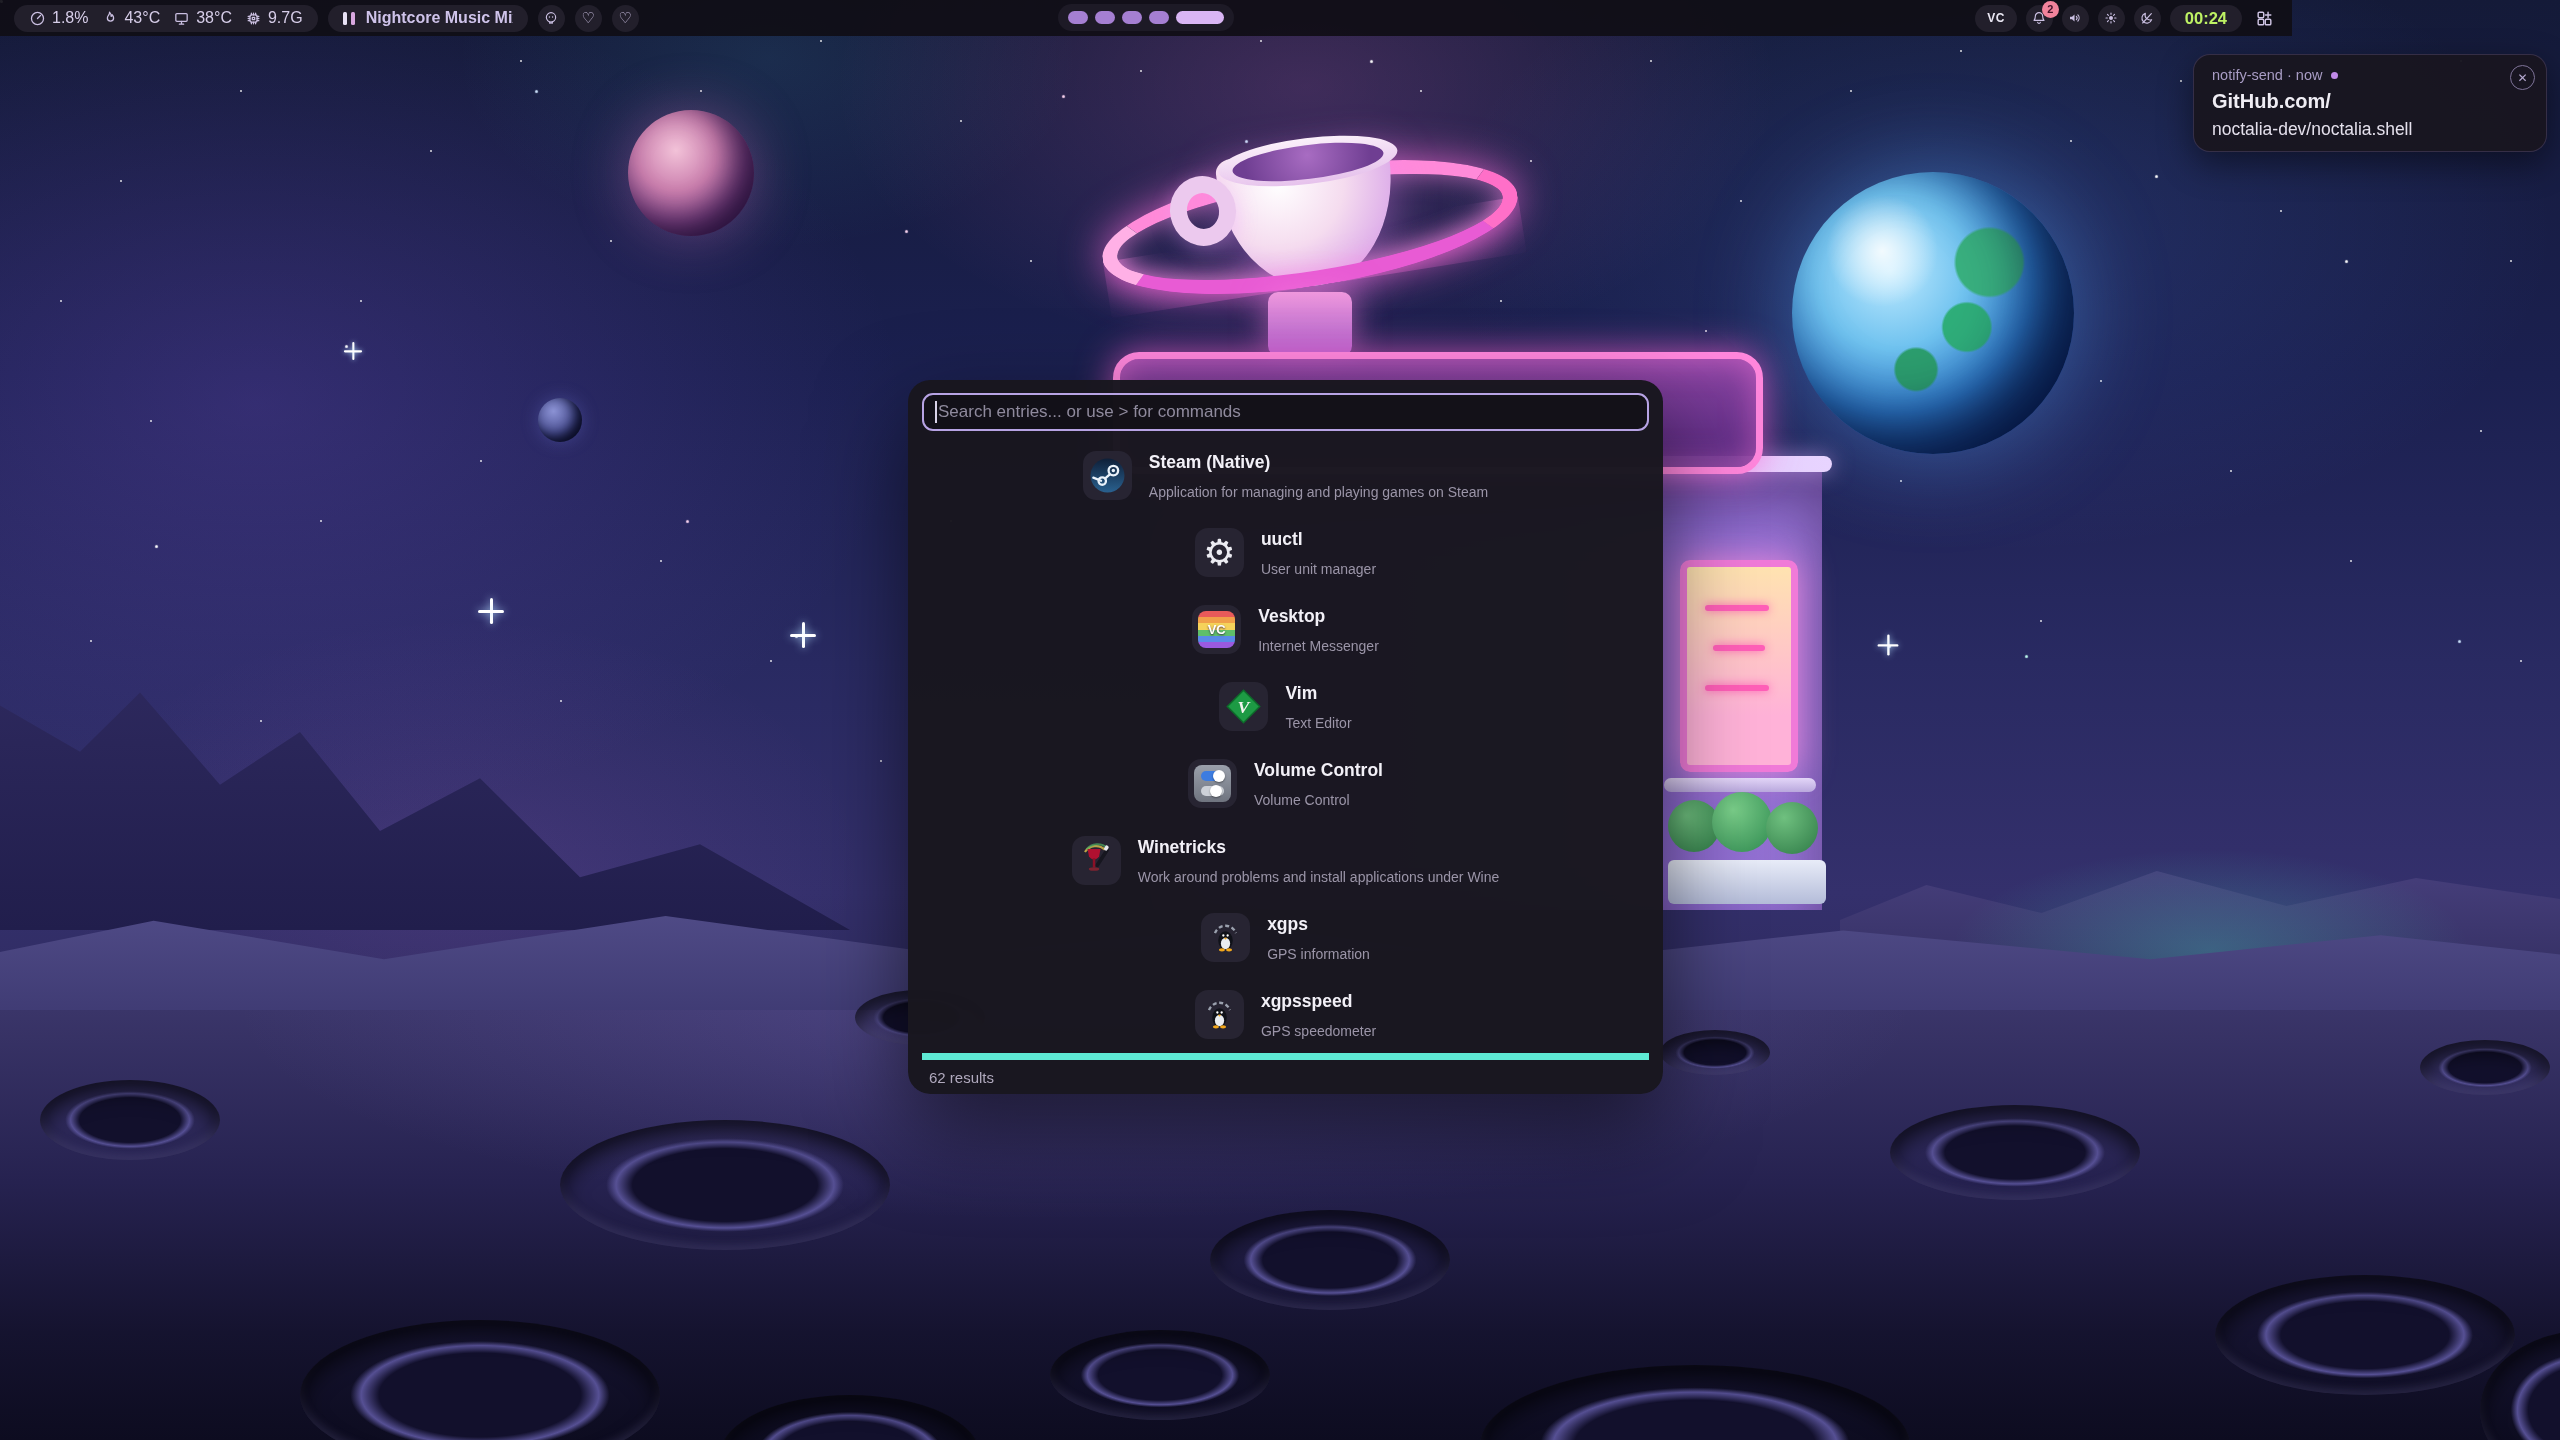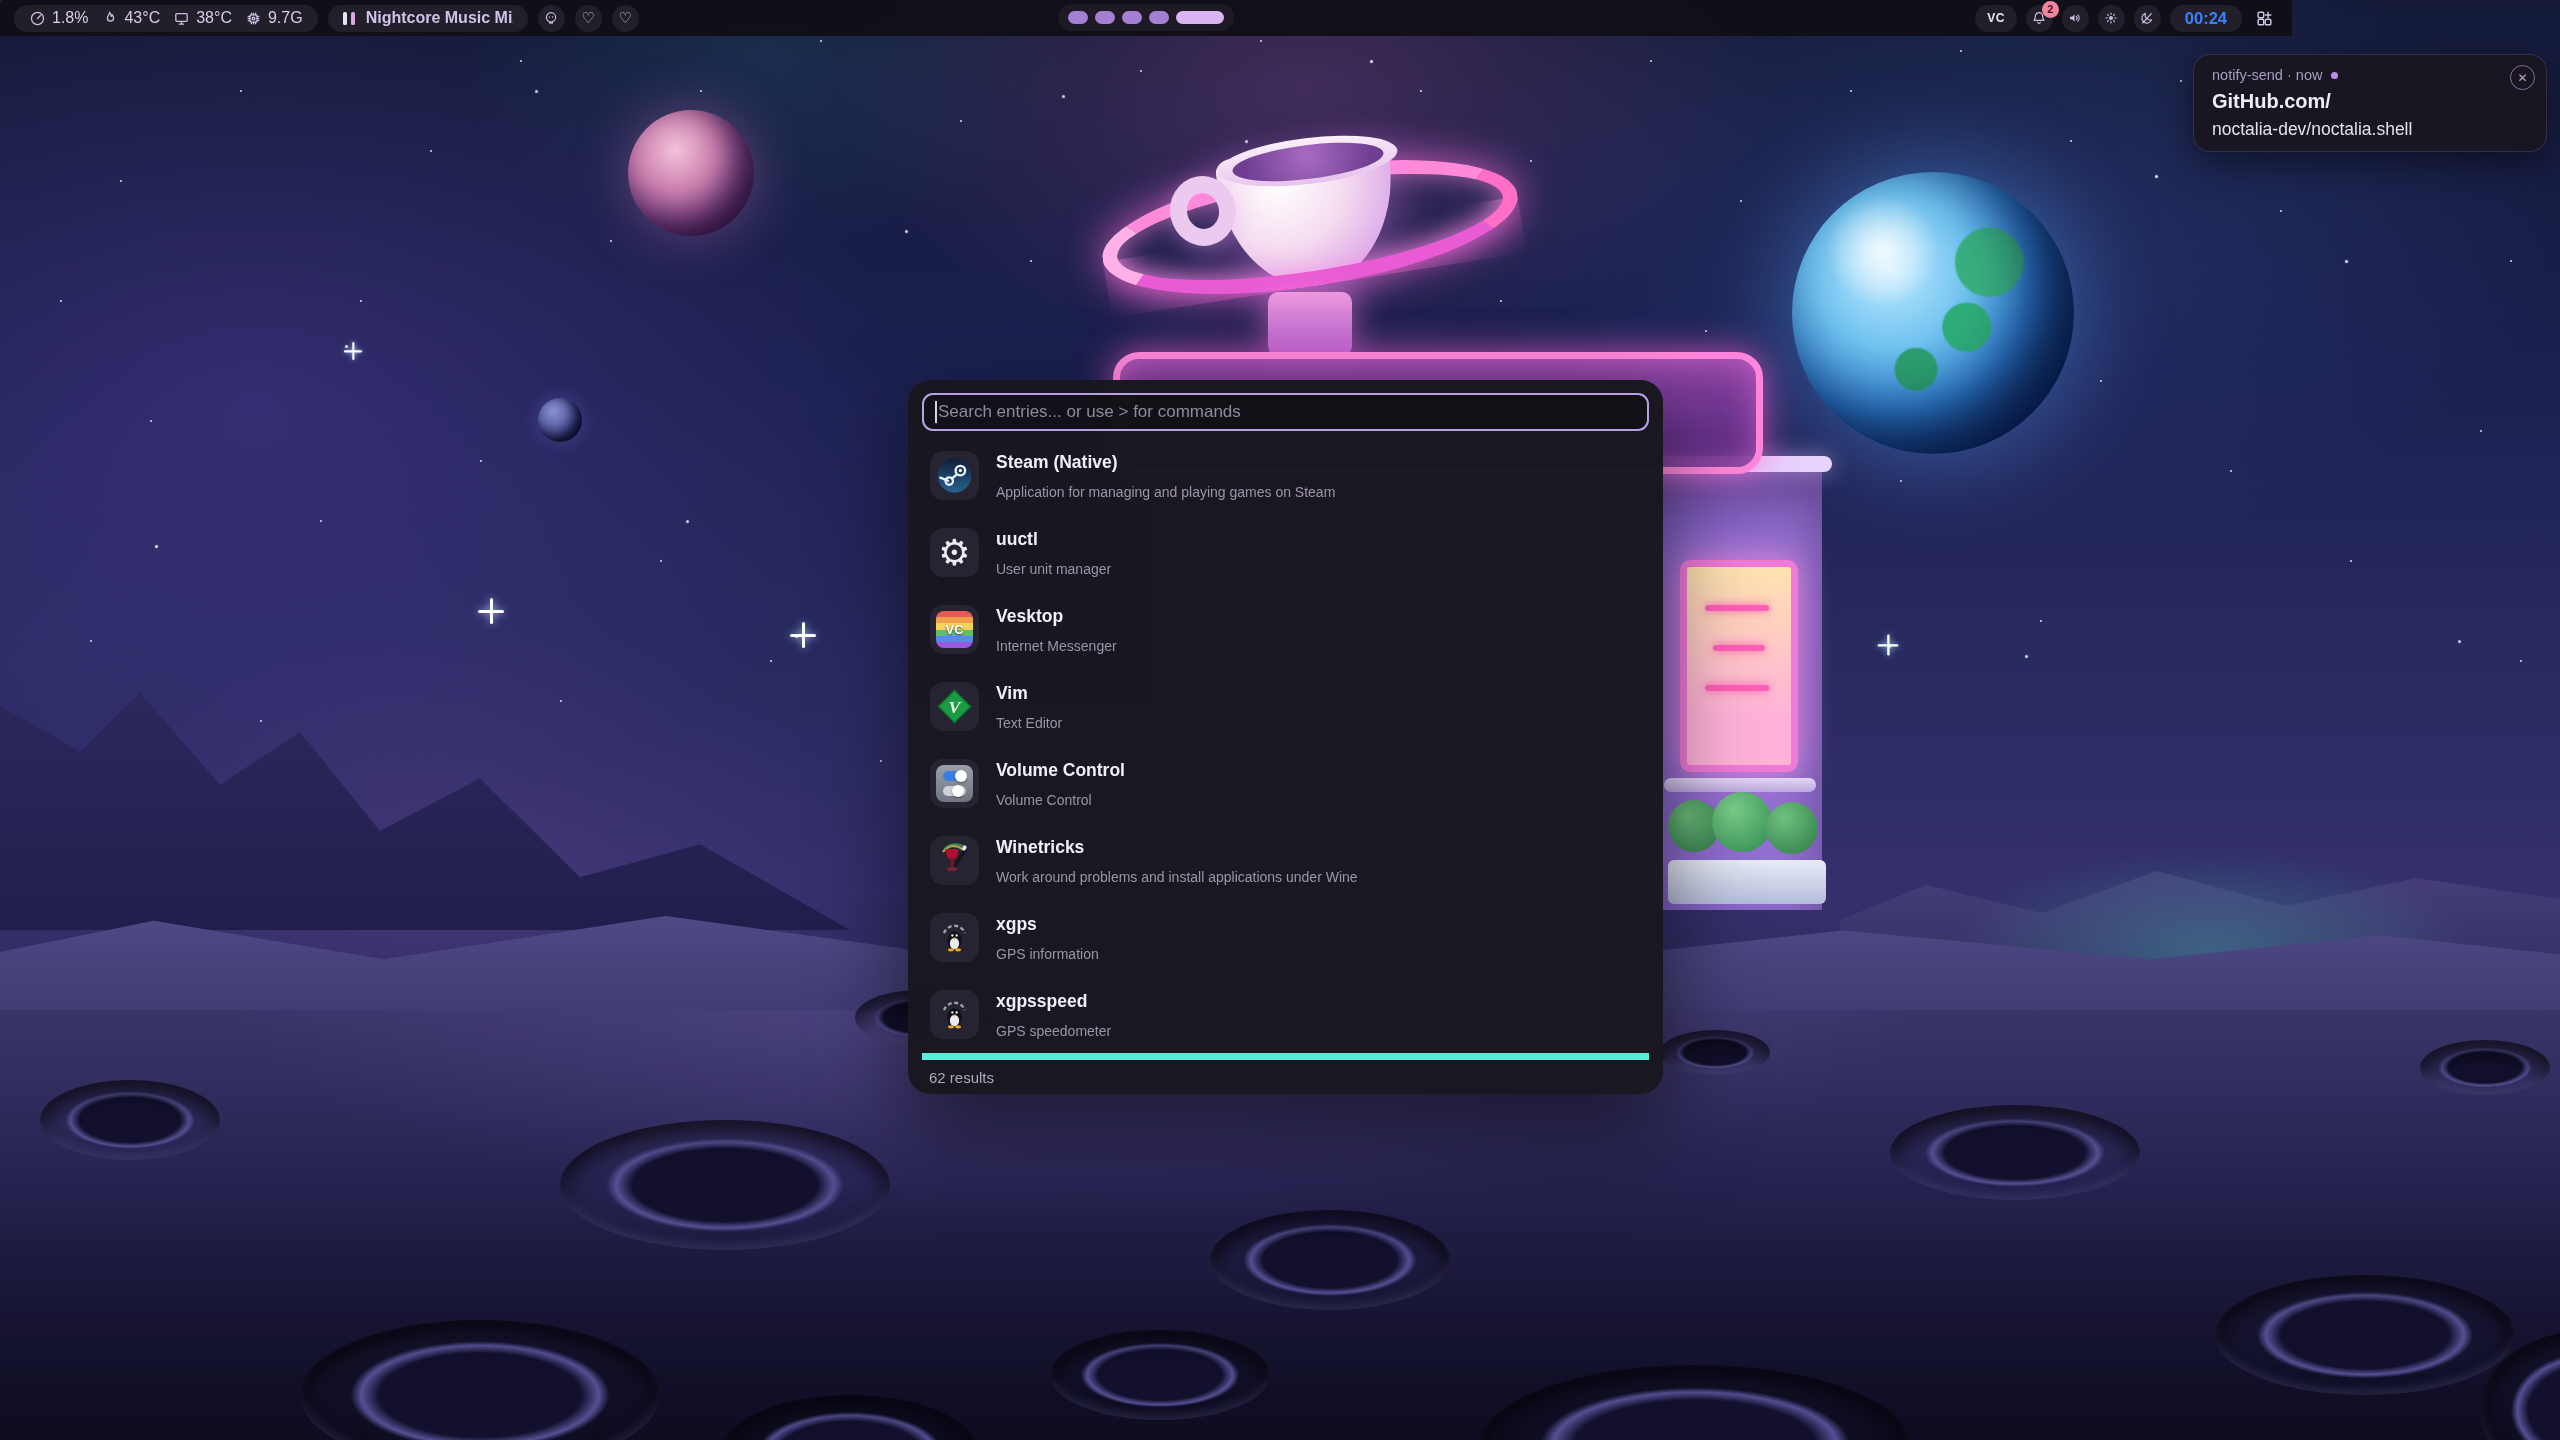--- a/index.html
+++ b/index.html
@@ -127,21 +127,21 @@
   .circle-btn svg { width:16px; height:16px; stroke:#cbc0e2; fill:none; stroke-width:1.7; stroke-linecap:round; stroke-linejoin:round; }
   .bar-center { position:absolute; left:50%; top:4px; transform:translateX(-50%); height:27px;
     background:#1d1a26; border-radius:14px; display:flex; align-items:center; gap:7px; padding:0 10px; }
   .ws-dot { width:20px; height:13px; border-radius:7px; background:#a57fd2; }
   .ws-dot.active { width:48px; background:#d9b5f4; }
   .bar-right { margin-left:auto; display:flex; align-items:center; gap:9px; }
   .tray-pill { padding:0 12px; font-size:12px; font-weight:700; color:#eae7f3; letter-spacing:.5px; }
   .badge { position:absolute; top:-4px; right:-6px; min-width:17px; height:17px; border-radius:9px;
     background:#f2839c; color:#44132a; font-size:11px; font-weight:700; display:flex; align-items:center;
     justify-content:center; padding:0 4px; }
-  .clock-pill { font-weight:700; color:#3b82f6; font-size:16.5px; }
+  .clock-pill { font-weight:700; color:#bef264; font-size:16.5px; }
   .bare-btn { width:27px; height:27px; display:flex; align-items:center; justify-content:center; }
   .bare-btn svg { width:19px; height:19px; stroke:#cfc5e4; fill:none; stroke-width:1.8; stroke-linecap:round; }
 
   
   .notification { position:absolute; left:2193px; top:54px; width:354px; height:98px; z-index:45;
     background:rgba(25,22,32,.97); border:1px solid rgba(130,110,170,.28); border-radius:17px;
     padding:12px 16px 12px 18px; box-shadow:0 12px 34px rgba(0,0,0,.45); }
   .notif-meta { display:flex; align-items:center; gap:9px; color:#a89cc4; font-size:14.5px; }
   .notif-dot { width:7px; height:7px; border-radius:50%; background:#c08ae8; }
   .notif-close { position:absolute; top:10px; right:11px; width:25px; height:25px; border-radius:50%;
@@ -152,21 +152,21 @@
   
   .launcher { position:absolute; left:908px; top:380px; width:755px; height:714px; z-index:40;
     background:rgba(24,22,31,.98); border-radius:22px; padding:13px 14px 0;
     box-shadow:0 36px 90px rgba(0,0,0,.55); display:flex; flex-direction:column; }
   .search-box { position:relative; flex:none; height:38px; }
   .search-input { width:100%; height:100%; background:rgba(14,12,19,.55); border:2px solid #b7a3e4;
     border-radius:11px; padding:0 14px; color:#f0eef6; font-size:17px; outline:none;
     font-family:"Liberation Sans", sans-serif; }
   .search-input::placeholder { color:#8f8a9d; }
   .caret { position:absolute; left:13px; top:8px; width:2px; height:22px; background:#d8d2e8; }
-  .entries { margin-top:6px; display:flex; flex-direction:column; }
+  .entries { margin-top:6px; display:flex; flex-direction:column;align-items:center; }
   .entry { display:flex; align-items:center; gap:17px; height:77px; padding:7px 8px; border-radius:14px; }
   .entry-icon { width:49px; height:49px; border-radius:13px; background:#272432; flex:none;
     display:flex; align-items:center; justify-content:center; overflow:hidden; }
   .entry-icon svg { width:37px; height:37px; }
   .entry-icon .glyph { font-size:36px; color:#ececf2; line-height:1; }
   .entry-title { font-size:17.5px; font-weight:700; color:#f2f0f7; }
   .entry-desc { font-size:14px; color:#9b95a8; margin-top:11px; }
   .ves-icon { width:37px; height:37px; border-radius:8px; display:flex; align-items:center; justify-content:center;
     background:linear-gradient(180deg,#e85a5a 0 17%, #f0a04a 17% 33%, #f5d25a 33% 50%, #5fbf6a 50% 67%, #5a8ae8 67% 83%, #9a5ae0 83% 100%);
     color:#fff; font-weight:700; font-size:13px; text-shadow:0 1px 2px rgba(40,20,60,.8); }

